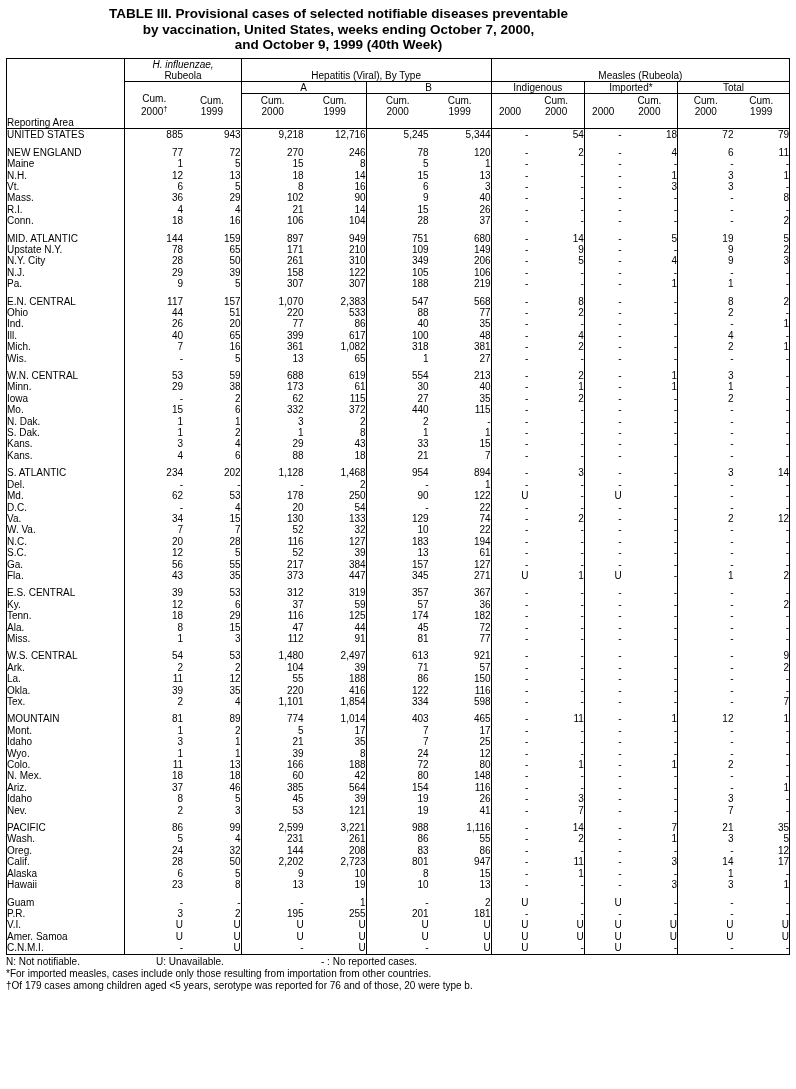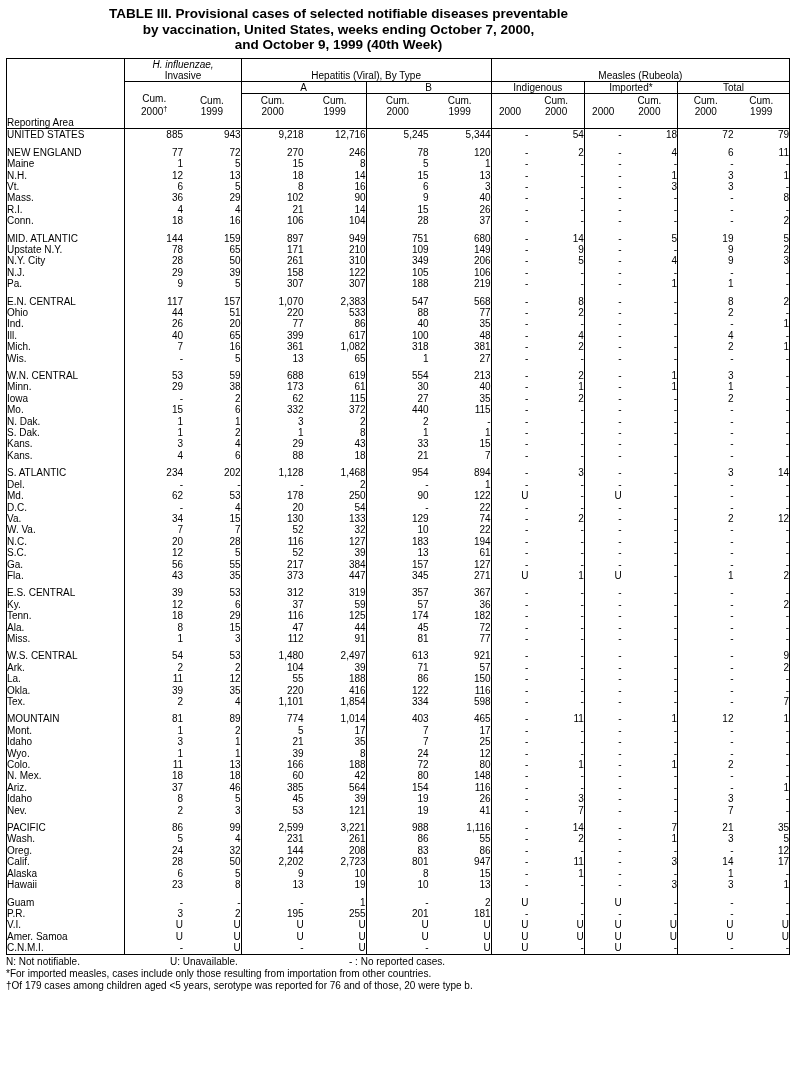--- a/index.html
+++ b/index.html
@@ -39,21 +39,21 @@
   .num{text-align:right;padding-right:7px;font-size:10px;white-space:nowrap;}
   .area{text-align:left;padding-left:2px;font-size:10px;white-space:nowrap;}
   tr.datarow td{height:11.4px;line-height:11.4px;}
   tr.spacer td{height:6px;line-height:6px;}
   .footer{
     font-size:10px;
     line-height:12px;
     margin-top:1px;
     width:784px;
   }
-  .footer .f1{display:flex;gap:14px;}
+  .footer .f1{display:flex;gap:0;}
   .footer .f1 span:nth-child(1){width:150px;}
   .footer .f1 span:nth-child(2){width:165px;}
   .sup{font-size:7.5px;vertical-align:super;}
   .hdrtall{height:15px;}
 </style>
 </head>
 <body>
 
 <div id="page">
 
@@ -77,21 +77,21 @@
       <col style="width:34px">
         <col style="width:51px">
       <col style="width:51px">
         <col style="width:51px">
     </colgroup>
     <thead>
       <tr>
         <td class="outer-top bl" rowspan="3"></td>
         <td class="hdr outer-top bl bb hdrtall" colspan="2">
           <i>H. influenzae,</i><br>
-          <span>Invasive</span>
+          <span>Rubeola</span>
         </td>
         <td class="hdr outer-top bl bb" colspan="4">Hepatitis (Viral), By Type</td>
         <td class="hdr outer-top bl bb br" colspan="6">Measles (Rubeola)</td>
       </tr>
       <tr>
         <td class="hdr bl" colspan="2"></td>
         <td class="hdr bl bb" colspan="2">A</td>
         <td class="hdr bl bb" colspan="2">B</td>
         <td class="hdr bl bb" colspan="2">Indigenous</td>
         <td class="hdr bl bb" colspan="2">Imported*</td>

